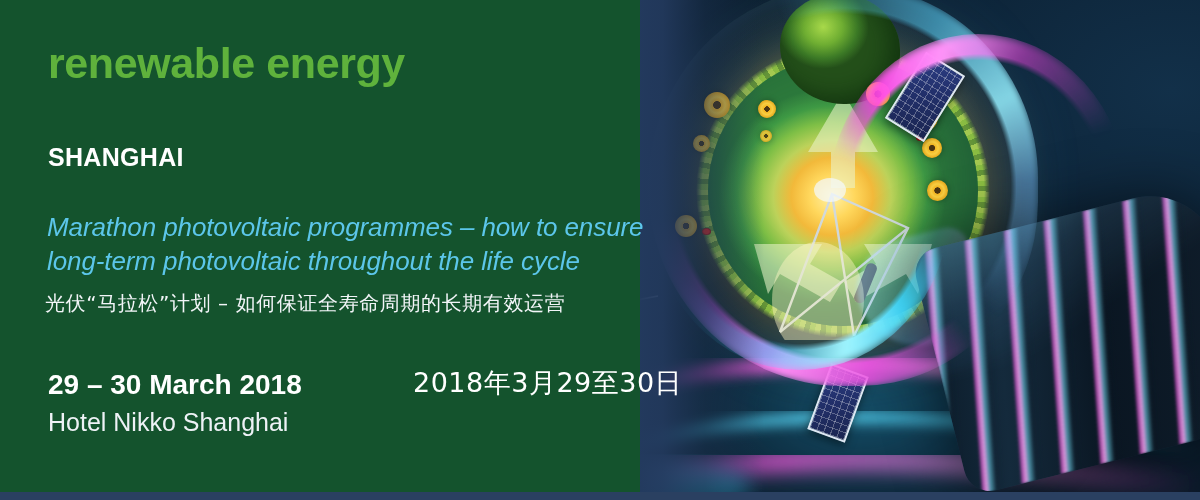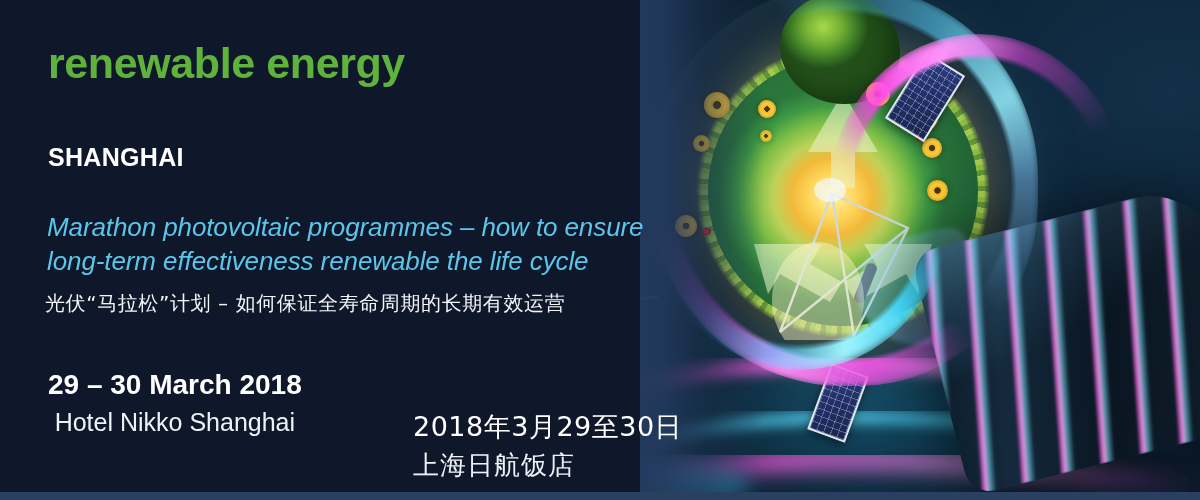--- a/index.html
+++ b/index.html
@@ -1,21 +1,21 @@
 <!DOCTYPE html>
 <html><head>
 <meta charset="utf-8">
 <style>
   * { margin:0; padding:0; box-sizing:border-box; }
   html,body { width:1200px; height:500px; overflow:hidden; background:#233a5e; }
   body { font-family:"Liberation Sans","DejaVu Sans",sans-serif; }
 
   .banner{
     position:relative; width:1200px; height:500px; overflow:hidden;
-    background:#0f172a;
+    background:#14532d;
   }
 
   
   .art{
     position:absolute; top:0; right:0; width:560px; height:500px;
     overflow:hidden;
   }
   .art-bg{
     position:absolute; inset:0;
     background:
@@ -202,26 +202,26 @@
   }
   .sub span{ display:block; }
 
   .sub-cn{
     position:absolute; left:45px; top:288px;
     color:#f2f5f8; font-weight:400; font-size:20px; line-height:30px;
     font-family:"DejaVu Sans","Liberation Sans",sans-serif;
     letter-spacing:.6px;
   }
 
-  .when{ position:absolute; left:48px; top:368px;text-align:center; }
+  .when{ position:absolute; left:48px; top:368px; }
   .when .d{ color:#ffffff; font-weight:700; font-size:28px; line-height:33px; }
   .when .v{ color:#eef2f6; font-weight:400; font-size:25px; line-height:33px; margin-top:5px; }
 
   .when-cn{ position:absolute; left:413px; top:366px;
-    font-family:"DejaVu Sans","Liberation Sans",sans-serif;margin-top:44px; }
+    font-family:"DejaVu Sans","Liberation Sans",sans-serif; }
   .when-cn .d{ color:#ffffff; font-weight:400; font-size:27px; line-height:34px; letter-spacing:.5px; }
   .when-cn .v{ color:#eef2f6; font-weight:400; font-size:26px; line-height:34px; margin-top:4px; letter-spacing:1px; }
 
   .bottom-band{
     position:absolute; left:0; bottom:0; width:1200px; height:8px;
     background:#2a4061; z-index:40;
   }
 </style>
 </head>
 <body>
@@ -328,30 +328,29 @@
   <div class="text-col">
 
     <div class="heading">
       <span>renewable energy</span>
     </div>
 
     <div class="city">SHANGHAI</div>
 
     <div class="sub">
       <span>Marathon photovoltaic programmes – how to ensure</span>
-      <span>long-term effectiveness renewable the life cycle</span>
+      <span>long-term photovoltaic throughout the life cycle</span>
     </div>
 
     <div class="sub-cn">光伏“马拉松”计划 – 如何保证全寿命周期的长期有效运营</div>
 
     <div class="when">
       <div class="d">29 – 30 March 2018</div>
       <div class="v">Hotel Nikko Shanghai</div>
     </div>
 
     <div class="when-cn">
       <div class="d">2018年3月29至30日</div>
-      <div class="v">上海日航饭店</div>
     </div>
   </div>
 
   <div class="bottom-band"></div>
 </div>
 
 </body></html>

